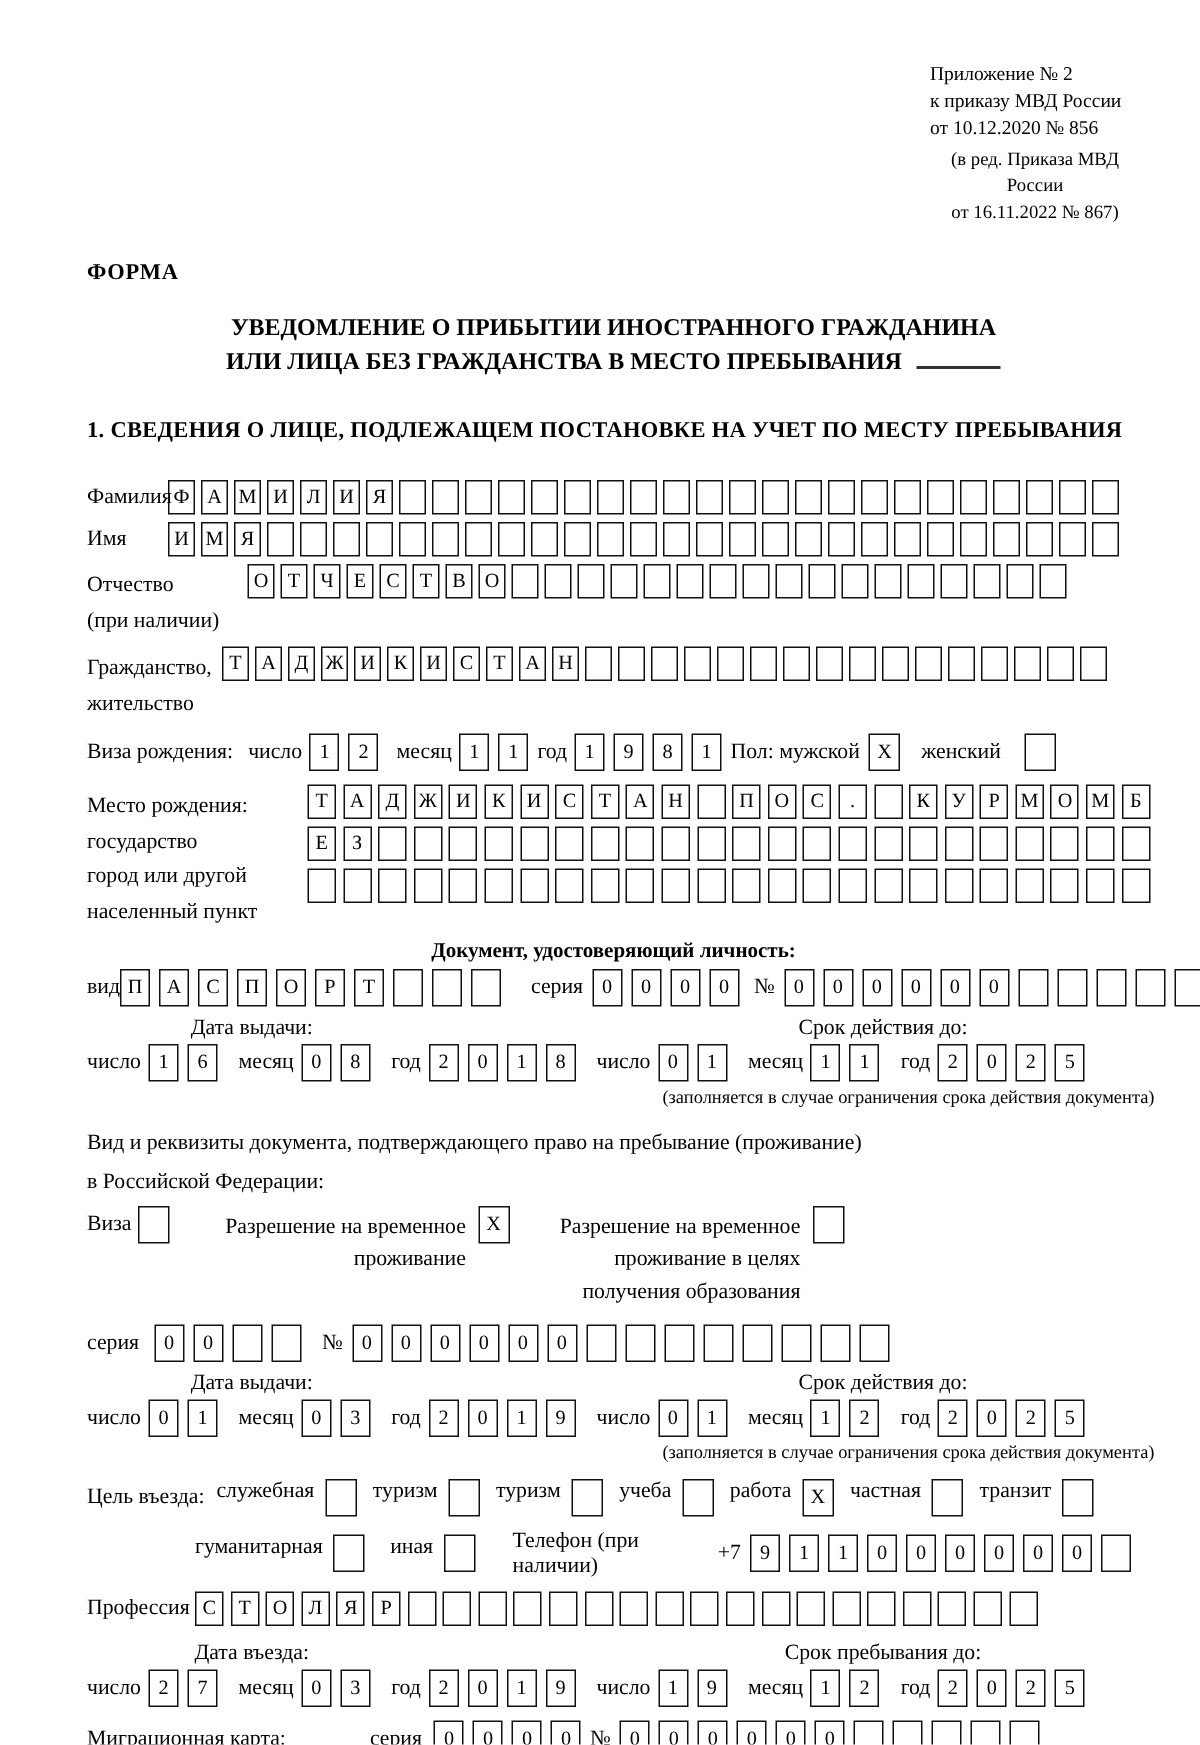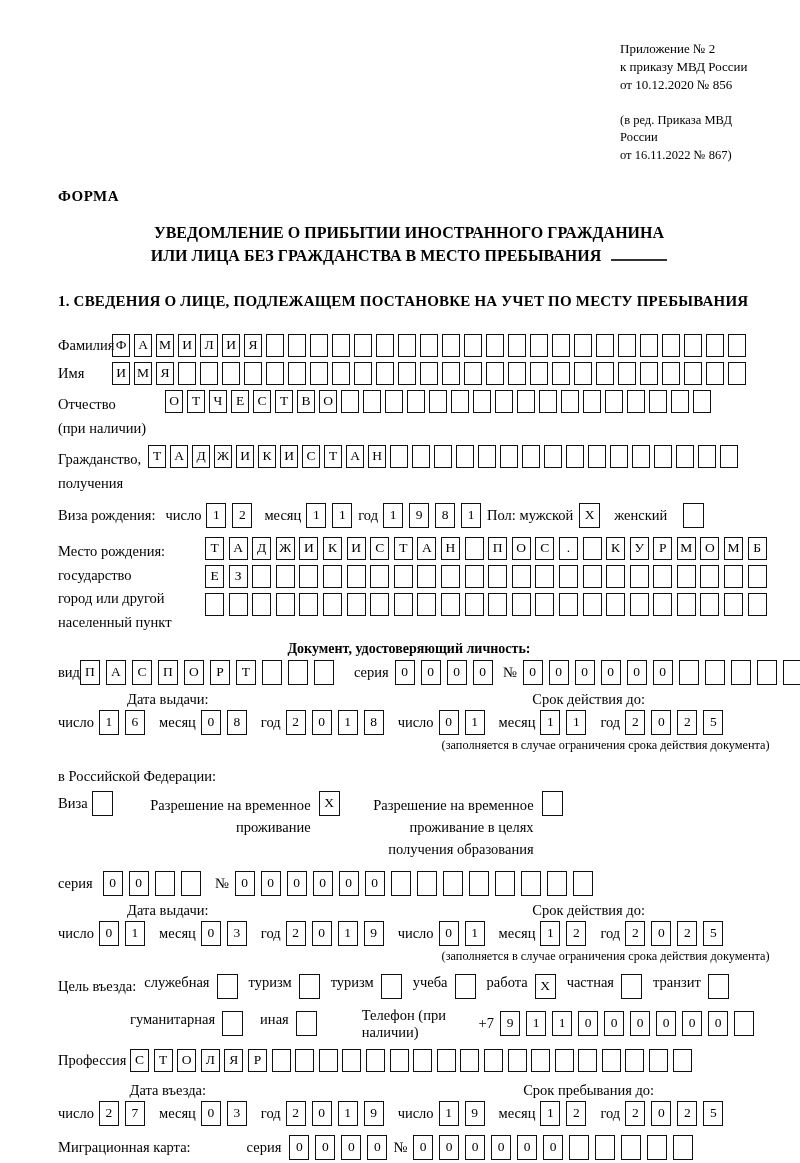--- a/index.html
+++ b/index.html
@@ -6,21 +6,21 @@
   html,body { margin:0; padding:0; background:#fff; }
   body {
     width:800px; height:1163px; overflow:hidden;
     font-family:"Liberation Serif","DejaVu Serif",serif;
     color:#000; font-size:14.5px;
   }
   .page { padding:40px 40px 10px 58px; }
 
   
   .ref-block { margin-left:562px; font-size:13px; line-height:1.4; }
-  .ref-block .l2 { font-size:12.5px; margin-top:17px; }
+  .ref-block .l2 { font-size:12.5px; margin-top:3px;text-align:center; }
   .form-label { text-align:left; font-weight:bold; font-size:15px; letter-spacing:.5px; margin:24px 2px 0 0; }
 
   .title { text-align:center; font-weight:bold; font-size:16px; line-height:1.45; margin-top:16px; }
   .blank-line { display:inline-block; width:56px; border-bottom:2.5px solid #333; height:2px; margin-left:10px; vertical-align:baseline; }
   .section-heading { font-weight:bold; font-size:15px; margin-top:26px; letter-spacing:.2px; }
 
   
   .cells { display:inline-flex; flex-wrap:nowrap; vertical-align:middle; }
   .cell {
     display:inline-block; width:18px; height:23px; border:1.7px solid #111;
@@ -189,21 +189,21 @@
         <span class="cell"></span>
         <span class="cell"></span>
         <span class="cell"></span>
         <span class="cell"></span>
       </span>
   </div>
 
   <div class="row">
     <span class="lbl-stack w90">
       <div>Гражданство,</div>
-      <div>получения</div>
+      <div>жительство</div>
     </span>
     <span class="cells">
         <span class="cell">Т</span>
         <span class="cell">А</span>
         <span class="cell">Д</span>
         <span class="cell">Ж</span>
         <span class="cell">И</span>
         <span class="cell">К</span>
         <span class="cell">И</span>
         <span class="cell">С</span>
@@ -428,20 +428,21 @@
             <span class="cell">0</span>
             <span class="cell">2</span>
             <span class="cell">5</span>
           </span>
       </div>
       <div class="note">(заполняется в случае ограничения срока действия документа)</div>
     </div>
   </div>
 
   <div class="para">
+    <div>Вид и реквизиты документа, подтверждающего право на пребывание (проживание)</div>
     <div>в Российской Федерации:</div>
   </div>
 
   <div class="permit-row">
     <span class="permit-item">
       <span class="txt">Виза</span>
       <span class="cells cb" style="margin-left:4px">
           <span class="cell"></span>
         </span>
     </span>
@@ -586,21 +587,21 @@
         <span class="cells cb">
           <span class="cell"></span>
         </span>
       </span>
     <span class="opt" style="margin-left:6px">
         <span class="txt">иная</span>
         <span class="cells cb">
           <span class="cell"></span>
         </span>
       </span>
-    <span style="margin-left:34px">Телефон (при наличии)</span>
+    <span style="margin-left:14px">Телефон (при наличии)</span>
     <span class="phone-prefix" style="margin-left:28px">+7</span>
     <span class="cells date-cells">
         <span class="cell">9</span>
         <span class="cell">1</span>
         <span class="cell">1</span>
         <span class="cell">0</span>
         <span class="cell">0</span>
         <span class="cell">0</span>
         <span class="cell">0</span>
         <span class="cell">0</span>

